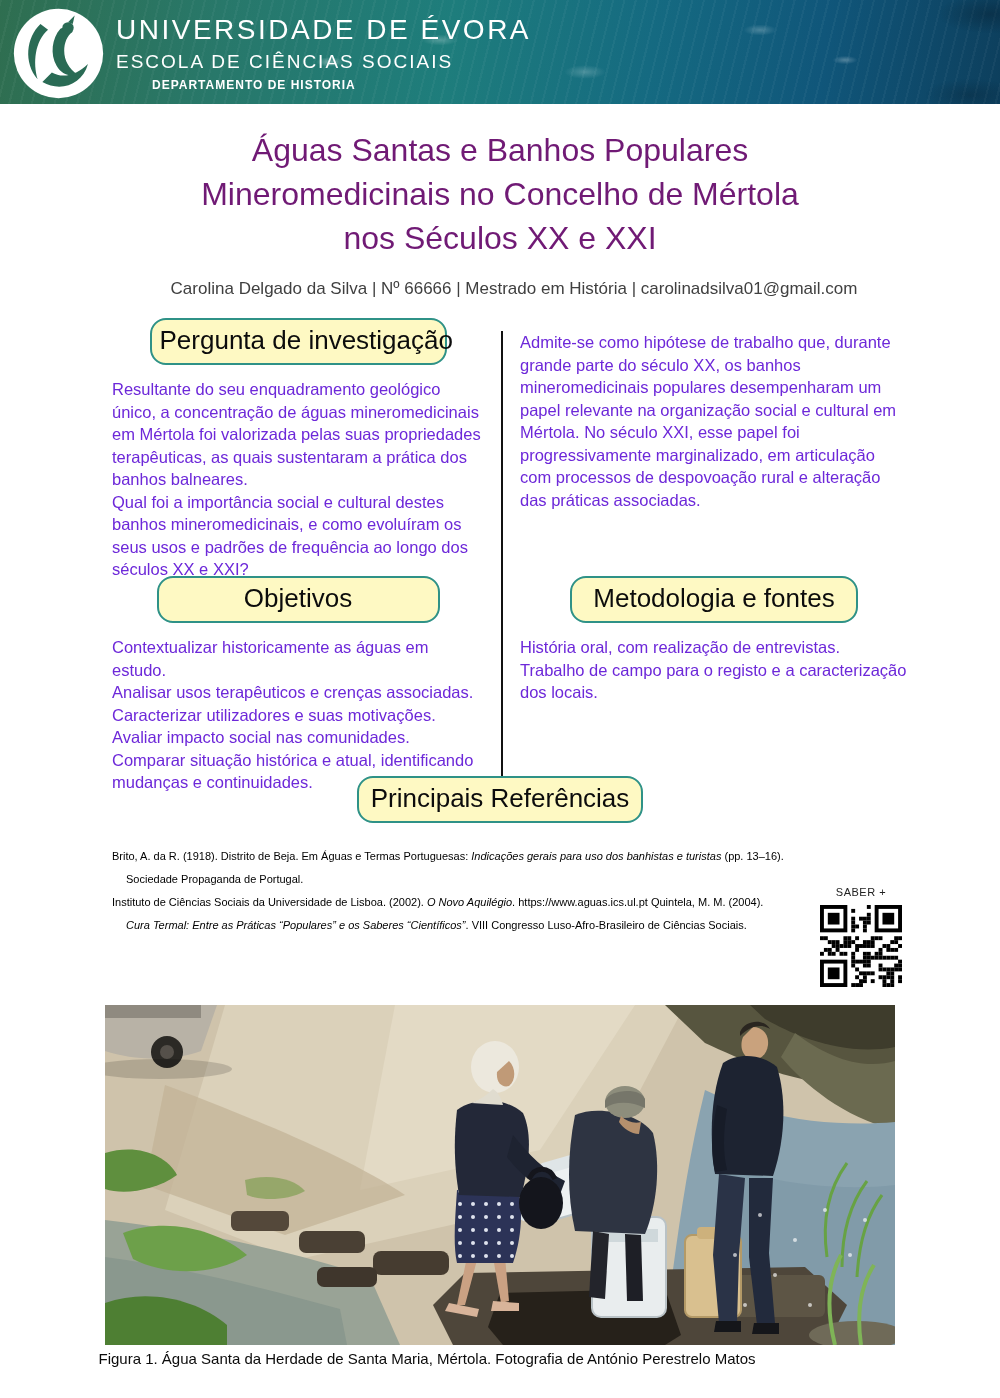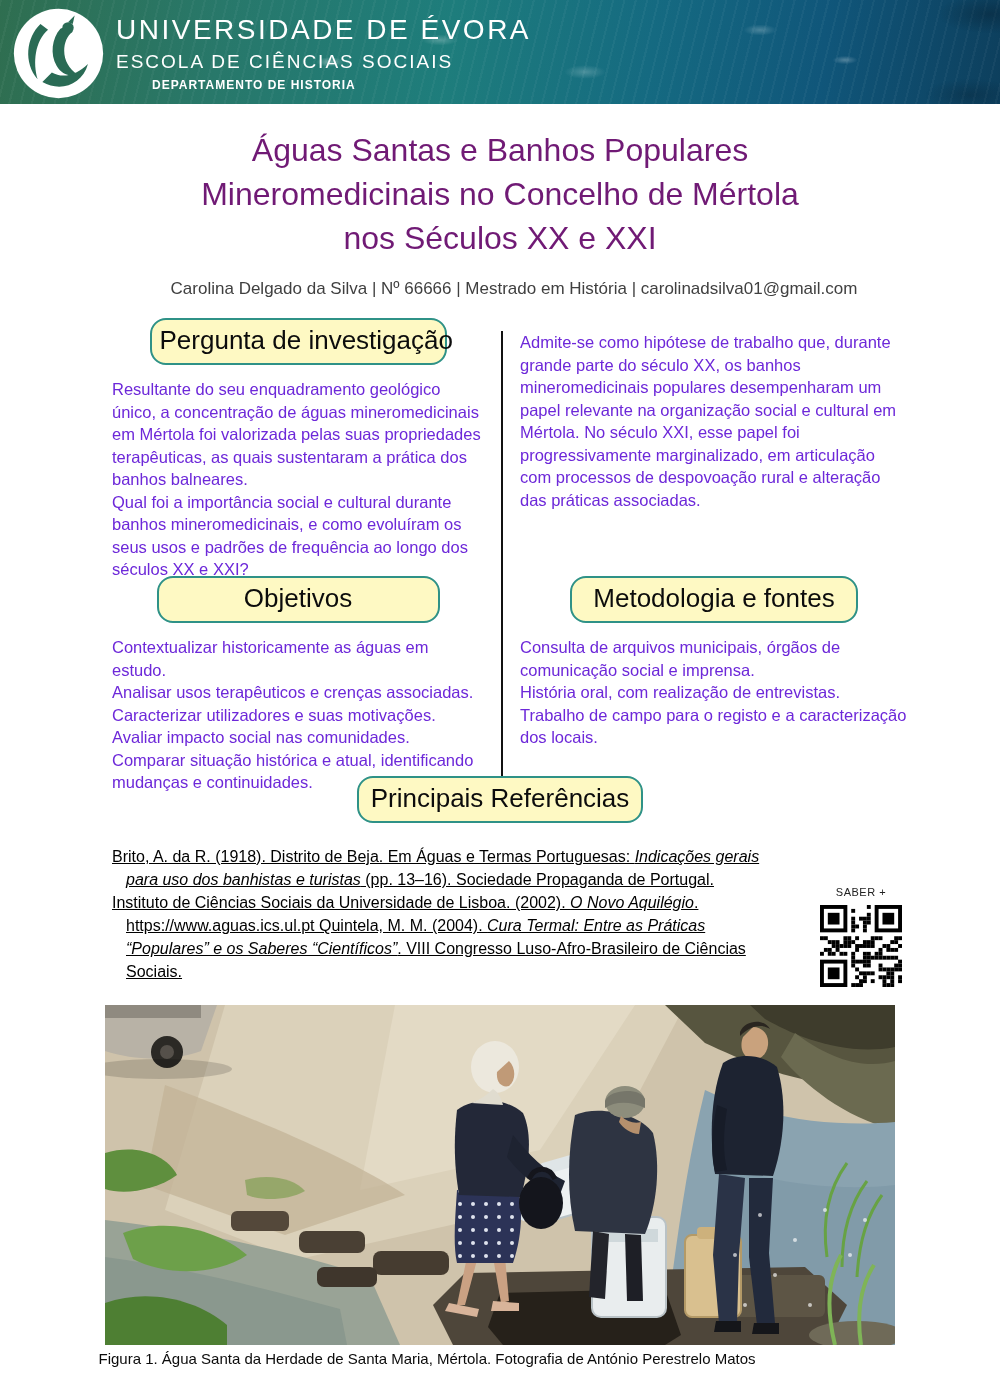--- a/index.html
+++ b/index.html
@@ -40,21 +40,21 @@
     box-sizing:border-box;margin:0 auto;background:#fef9c3;border:2px solid #2f9287;
     border-radius:16px;text-align:center;font-size:26px;line-height:1.2;
     padding:5px 8px 7px;color:#0c0c0c;white-space:nowrap;
   }
   .body-text{margin-top:13px;font-size:16.5px;line-height:22.5px;color:#6d28d9;}
   .body-text p{margin:0;}
   
   .divider{position:absolute;left:501px;top:331px;width:2px;height:457px;background:#111;}
   
   .refs-pill-wrap{position:absolute;left:0;top:776px;width:1000px;}
-  .refs{position:absolute;left:112px;top:845px;width:676px;font-size:16px;line-height:23px;text-decoration:underline;}
+  .refs{position:absolute;left:112px;top:845px;width:676px;font-size:11px;line-height:23px;}
   .refs p{margin:0;padding-left:14px;text-indent:-14px;}
   
   .qr-block{position:absolute;left:816px;top:886px;width:90px;text-align:center;}
   .qr-label{font-size:11px;letter-spacing:.5px;color:#222;margin-bottom:7px;}
   .qr-box{width:82px;height:82px;margin:0 auto;background:#fff;}
   
   .photo{position:absolute;left:105px;top:1005px;width:790px;height:340px;overflow:hidden;}
   .caption{position:absolute;left:0;top:1350px;width:854px;text-align:center;font-size:15px;color:#0b0b0b;}
 </style>
 </head>
@@ -88,21 +88,21 @@
     </h1>
   <div class="author">Carolina Delgado da Silva | Nº 66666 | Mestrado em História | carolinadsilva01@gmail.com</div>
 
   <div class="divider"></div>
 
   <section class="sec" id="sec-pergunta">
     <div class="pill" style="width:297px">Pergunta de investigação</div>
     <div class="body-text">
 
     <p>Resultante do seu enquadramento geológico único, a concentração de águas mineromedicinais em Mértola foi valorizada pelas suas propriedades terapêuticas, as quais sustentaram a prática dos banhos balneares.</p>
-        <p>Qual foi a importância social e cultural durante banhos mineromedicinais, e como evoluíram os seus usos e padrões de frequência ao longo dos séculos XX e XXI?</p>
+        <p>Qual foi a importância social e cultural destes banhos mineromedicinais, e como evoluíram os seus usos e padrões de frequência ao longo dos séculos XX e XXI?</p>
       </div>
   </section>
 
   <section class="sec" id="sec-hipotese">
     <div class="body-text">
 
     <p>Admite-se como hipótese de trabalho que, durante grande parte do século XX, os banhos mineromedicinais populares desempenharam um papel relevante na organização social e cultural em Mértola. No século XXI, esse papel foi progressivamente marginalizado, em articulação com processos de despovoação rural e alteração das práticas associadas.</p>
       </div>
   </section>
 
@@ -115,21 +115,20 @@
         <p>Caracterizar utilizadores e suas motivações.</p>
         <p>Avaliar impacto social nas comunidades.</p>
         <p>Comparar situação histórica e atual, identificando mudanças e continuidades.</p>
       </div>
   </section>
 
   <section class="sec" id="sec-metodologia">
     <div class="pill" style="width:288px">Metodologia e fontes</div>
     <div class="body-text">
 
-    <p>Consulta de arquivos municipais, órgãos de comunicação social e imprensa.</p>
         <p>História oral, com realização de entrevistas.</p>
         <p>Trabalho de campo para o registo e a caracterização dos locais.</p>
       </div>
   </section>
 
   <div class="refs-pill-wrap">
     <div class="pill" style="width:286px">Principais Referências</div>
   </div>
   <div class="refs">
 

